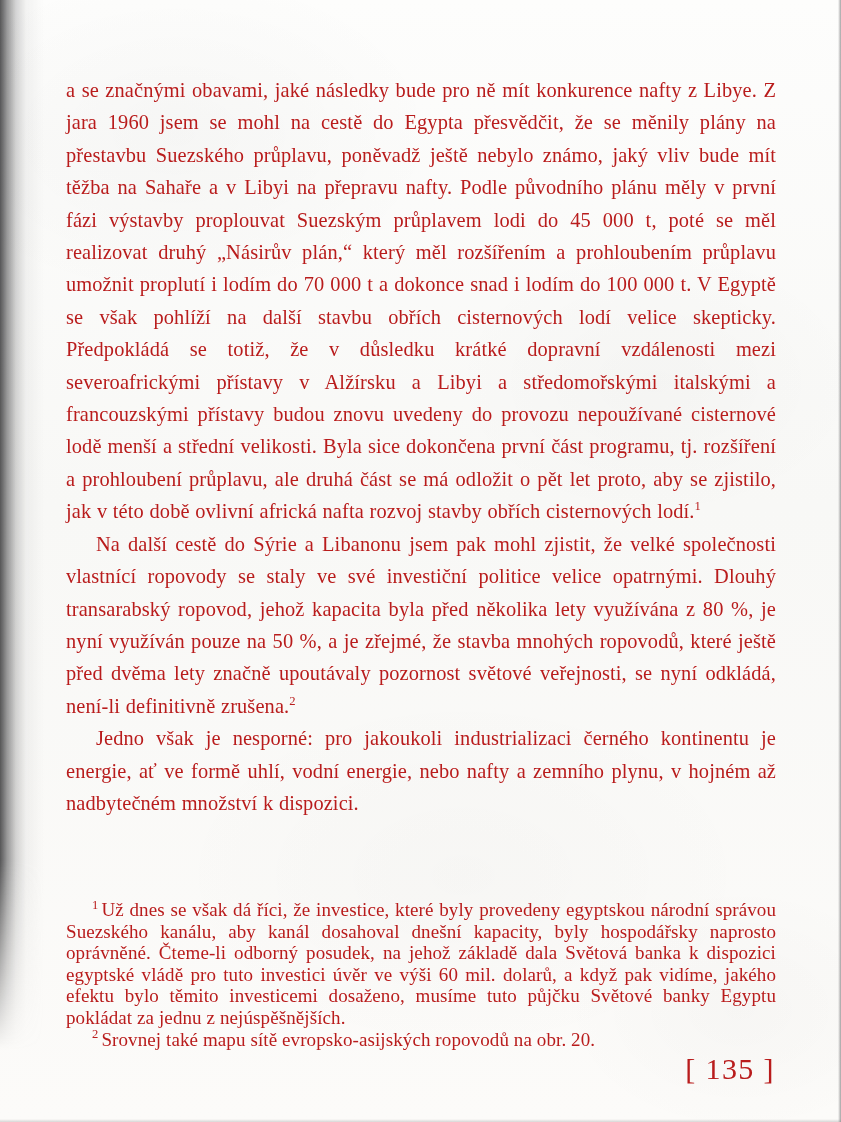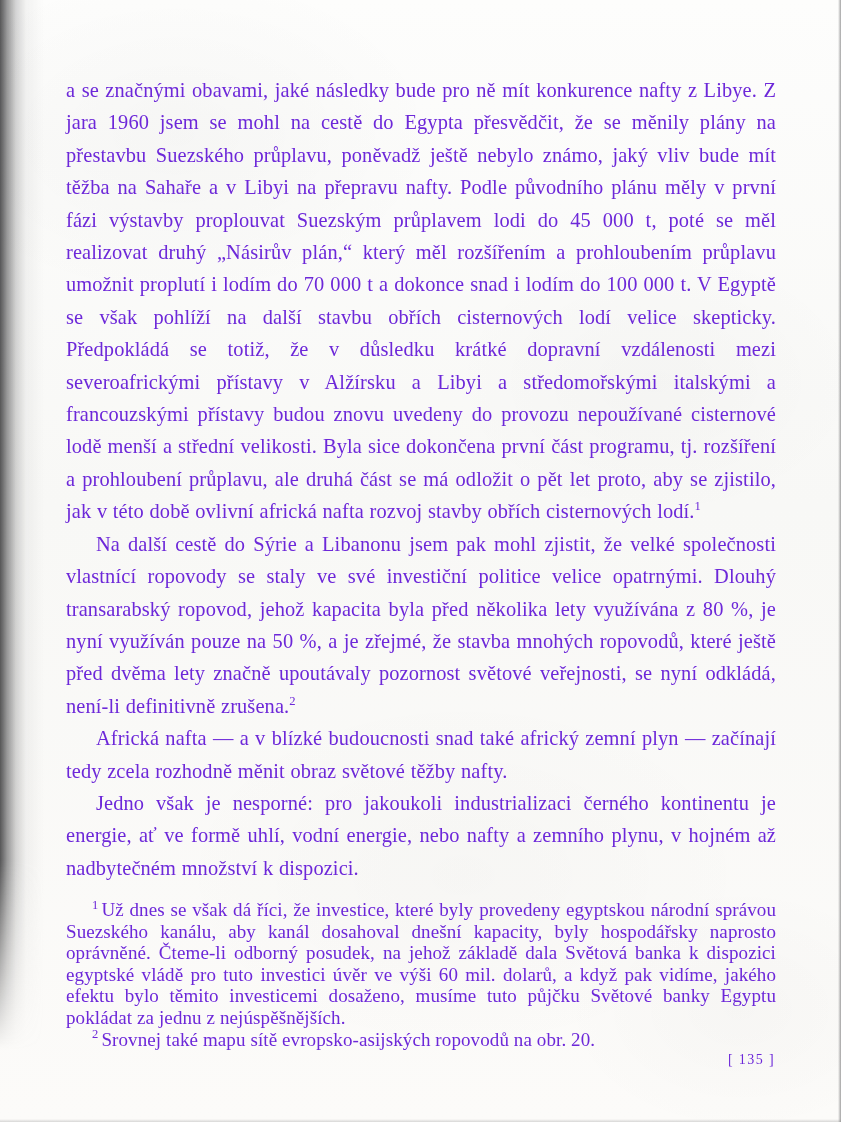--- a/index.html
+++ b/index.html
@@ -9,21 +9,21 @@
     background: #6e6e6e;
   }
 
   .page-scan {
     position: relative;
     width: 841px;
     height: 1122px;
     overflow: hidden;
     background: #fbfbfa;
     font-family: "Liberation Serif", "DejaVu Serif", serif;
-    color: #6d28d9;
+    color: #b91c1c;
     box-sizing: border-box;
   }
 
   
   .paper-grain {
     position: absolute;
     inset: 0;
     pointer-events: none;
     background:
       radial-gradient(ellipse 380px 240px at 21% 12%, rgba(0,0,0,0.022), rgba(0,0,0,0) 70%),
@@ -142,21 +142,21 @@
     text-indent: 26px;
   }
 
   
   .folio {
     position: absolute;
     left: 0;
     top: 1052px;
     width: 775px;
     text-align: right;
-    font-size: 14px;
+    font-size: 30px;
     letter-spacing: 1.4px;
   }
 
   
   .content, .folio {
     text-rendering: optimizeLegibility;
   }
 </style>
 </head>
 <body>
@@ -169,21 +169,20 @@
   <div class="edge-bottom"></div>
 
   <div class="content">
 
     <div class="body-text">
 
       <p class="para"><span>a se značnými obavami, jaké následky bude pro ně mít konkurence nafty z Libye. Z jara 1960 jsem se mohl na cestě do Egypta přesvědčit, že se měnily plány na přestavbu Suezského průplavu, poněvadž ještě nebylo známo, jaký vliv bude mít těžba na Sahaře a v Libyi na přepravu nafty. Podle původního plánu měly v první fázi výstavby proplouvat Suezským průplavem lodi do 45 000 t, poté se měl realizovat druhý „Násirův plán,“ který měl rozšířením a prohloubením průplavu umožnit proplutí i lodím do 70 000 t a dokonce snad i lodím do 100 000 t. V Egyptě se však pohlíží na další stavbu obřích cisternových lodí velice skepticky. Předpokládá se totiž, že v důsledku krátké dopravní vzdálenosti mezi severoafrickými přístavy v Alžírsku a Libyi a středomořskými italskými a francouzskými přístavy budou znovu uvedeny do provozu nepoužívané cisternové lodě menší a střední velikosti. Byla sice dokončena první část programu, tj. rozšíření a prohloubení průplavu, ale druhá část se má odložit o pět let proto, aby se zjistilo, jak v této době ovlivní africká nafta rozvoj stavby obřích cisternových lodí.</span><span class="fn-ref">1</span></p>
 
       <p class="para indent"><span>Na další cestě do Sýrie a Libanonu jsem pak mohl zjistit, že velké společnosti vlastnící ropovody se staly ve své investiční politice velice opatrnými. Dlouhý transarabský ropovod, jehož kapacita byla před několika lety využívána z 80 %, je nyní využíván pouze na 50 %, a je zřejmé, že stavba mnohých ropovodů, které ještě před dvěma lety značně upoutávaly pozornost světové veřejnosti, se nyní odkládá, není-li definitivně zrušena.</span><span class="fn-ref">2</span></p>
 
-      <p class="para indent"><span>Africká nafta — a v blízké budoucnosti snad také africký zemní plyn — začínají tedy zcela rozhodně měnit obraz světové těžby nafty.</span></p>
 
       <p class="para indent"><span>Jedno však je nesporné: pro jakoukoli industrializaci černého kontinentu je energie, ať ve formě uhlí, vodní energie, nebo nafty a zemního plynu, v hojném až nadbytečném množství k dispozici.</span></p>
 
 
     </div>
 
     <div class="footnotes">
 
       <p class="footnote first"><span class="fn-num">1</span><span>Už dnes se však dá říci, že investice, které byly provedeny egyptskou národní správou Suezského kanálu, aby kanál dosahoval dnešní kapacity, byly hospodářsky naprosto oprávněné. Čteme-li odborný posudek, na jehož základě dala Světová banka k dispozici egyptské vládě pro tuto investici úvěr ve výši 60 mil. dolarů, a když pak vidíme, jakého efektu bylo těmito investicemi dosaženo, musíme tuto půjčku Světové banky Egyptu pokládat za jednu z nejúspěšnějších.</span></p>
 

